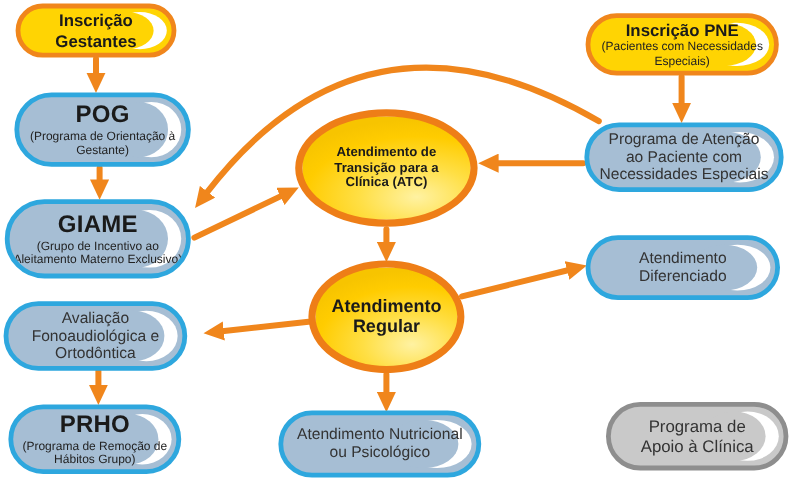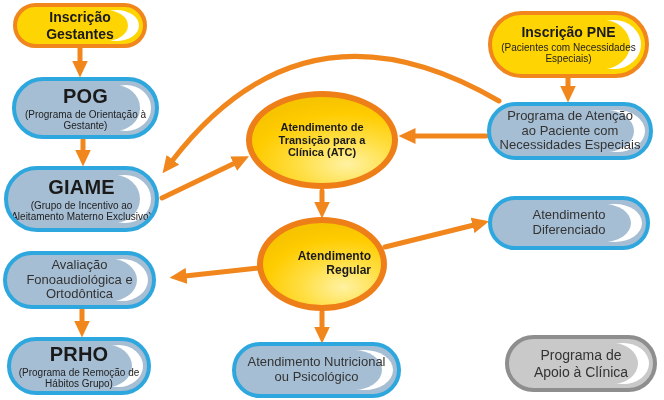--- a/index.html
+++ b/index.html
@@ -44,23 +44,23 @@
   .t-plain { font-size:13px; color:#333; }
   .t-sub   { font-size:10px; color:#222; margin-top:1px; }
 
   
   #n-gestantes    { left:13px;  top:3px;   width:134px; height:45px;  padding:3px 14px; }
   #n-pog          { left:12px;  top:77px;  width:147px; height:62px;  padding:0 6px; }
   #n-giame        { left:4px;   top:166px; width:155px; height:66px;  padding:0 3px; }
   #n-avaliacao    { left:3px;   top:251px; width:153px; height:58px;  padding:0 10px; }
   #n-prho         { left:7px;   top:337px; width:144px; height:58px;  padding:0 4px; }
   #n-atc          { left:246px; top:91px;  width:152px; height:98px;  padding:0 12px; font-size:11px; font-weight:bold; }
-  #n-regular      { left:257px; top:217px; width:130px; height:94px;  padding:0 10px; font-size:12px; font-weight:bold;text-align:right; }
+  #n-regular      { left:257px; top:217px; width:130px; height:94px;  padding:0 10px; font-size:15px; font-weight:bold; }
   #n-nutricional  { left:232px; top:342px; width:169px; height:56px;  padding:0 8px; }
-  #n-pne          { left:488px; top:11px;  width:161px; height:67px;  padding:0 6px; }
+  #n-pne          { left:488px; top:11px;  width:161px; height:52px;  padding:0 6px; }
   #n-programa-pne { left:487px; top:102px; width:166px; height:58px;  padding:0 8px; }
   #n-diferenciado { left:488px; top:196px; width:162px; height:54px;  padding:0 20px; }
   #n-apoio        { left:505px; top:335px; width:152px; height:57px;  padding:0 18px; font-size:14px; }
 </style>
 </head>
 <body>
 
 <div id="canvas">
 
   <svg id="edges" viewBox="0 0 664 400" xmlns="http://www.w3.org/2000/svg">

